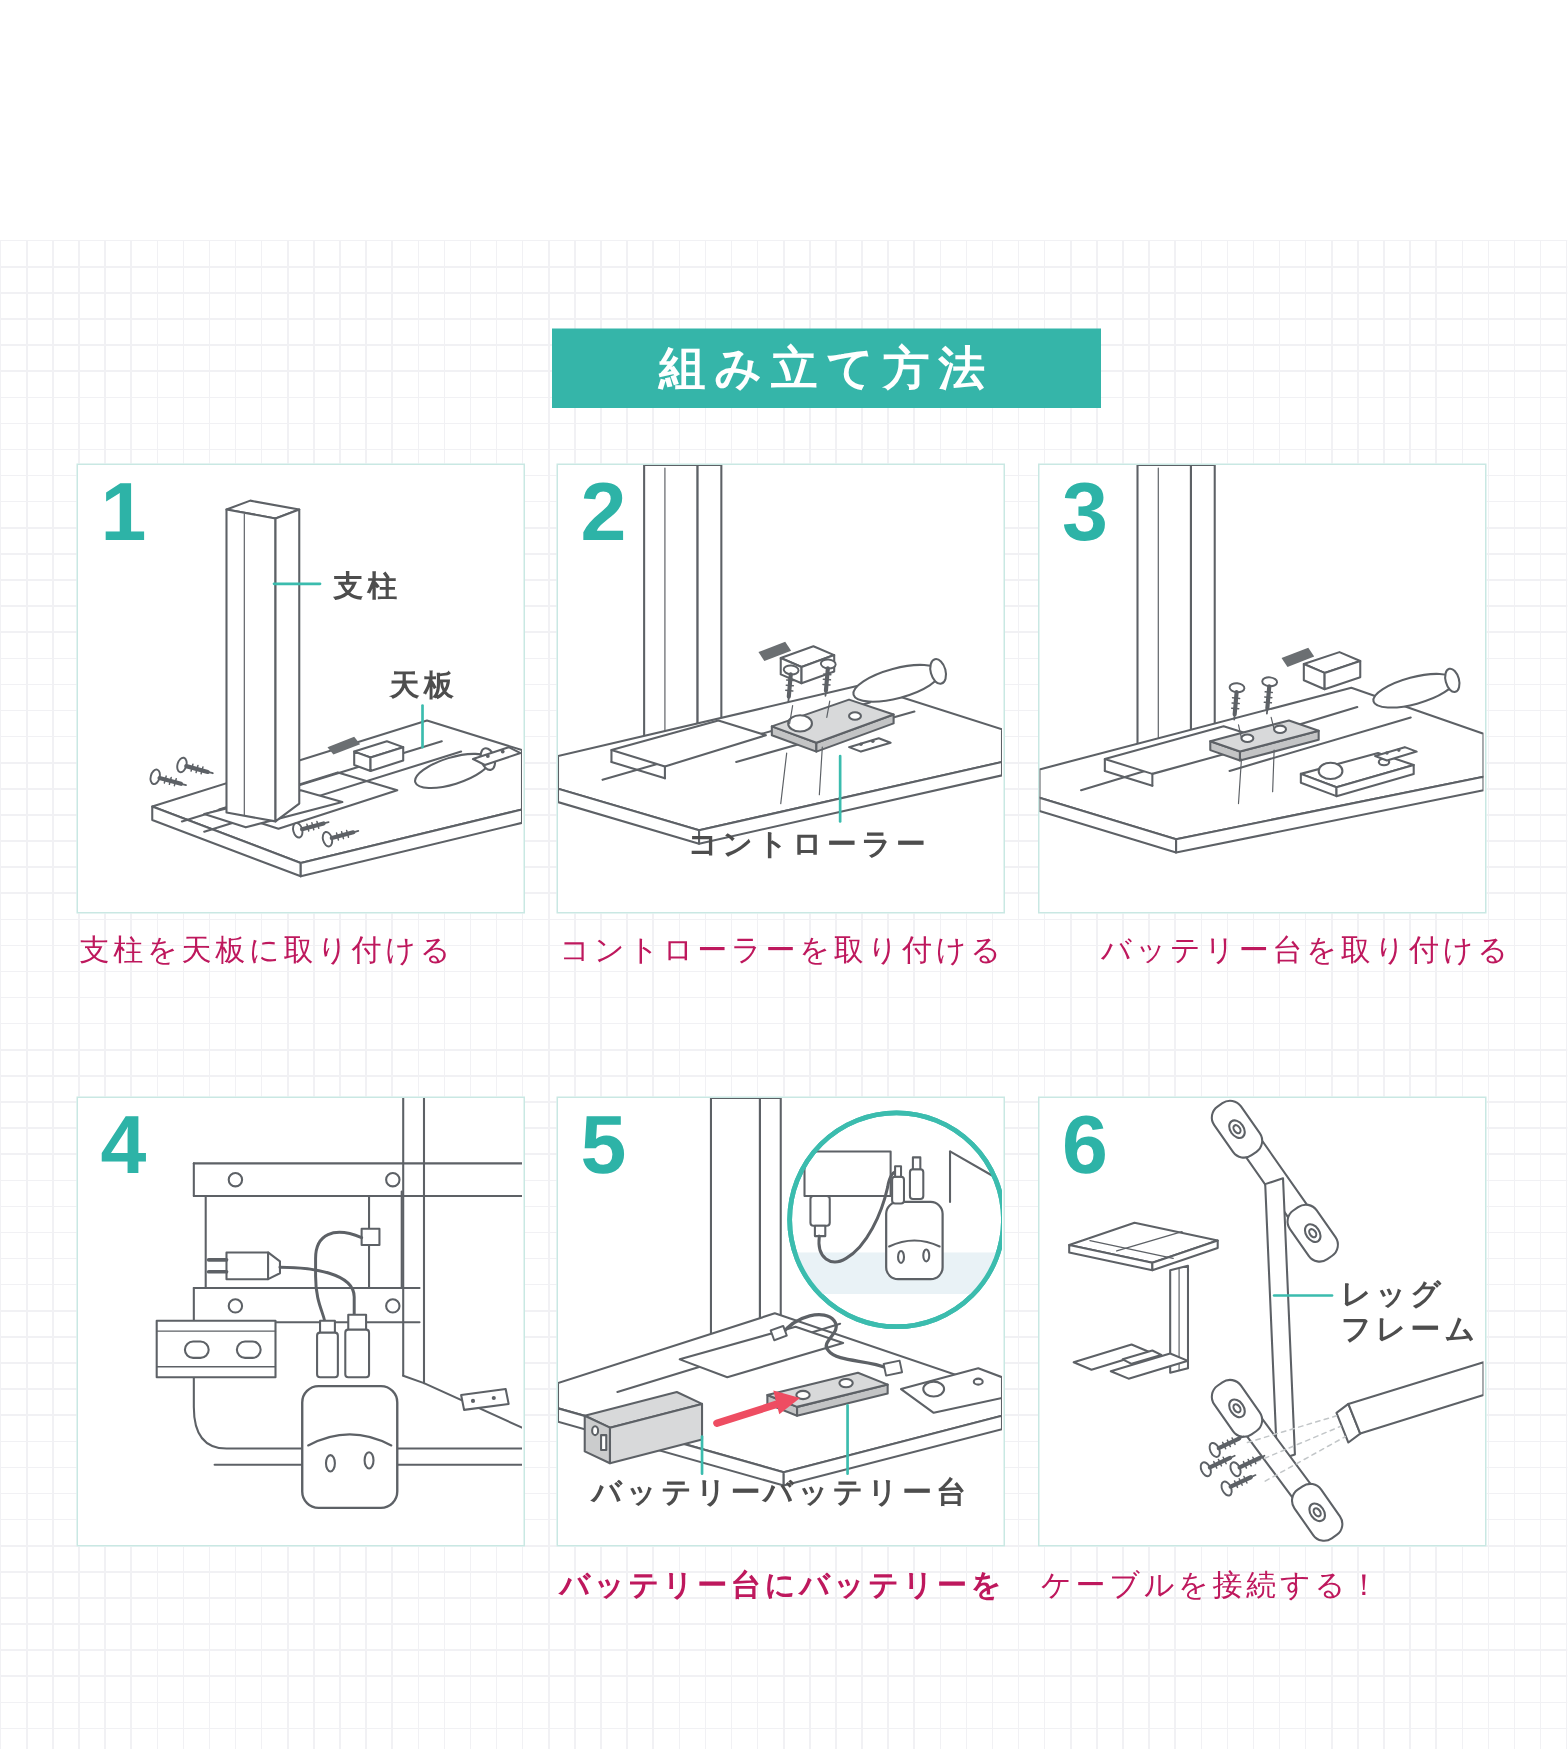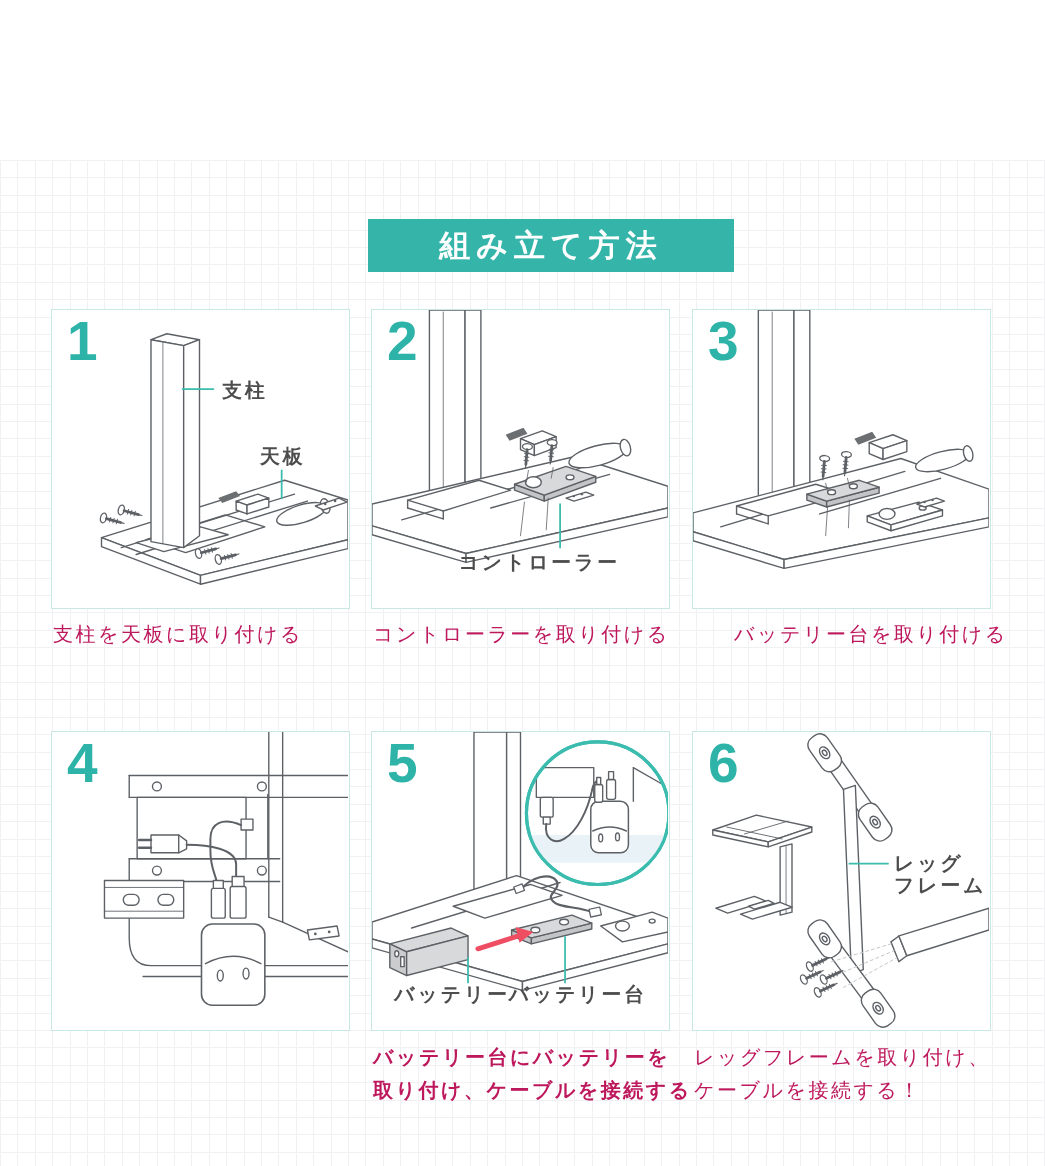--- a/index.html
+++ b/index.html
@@ -441,19 +441,17 @@
     <div>支柱を天板に取り付ける</div>
   </div>
   <div class="caption c2">
     <div>コントローラーを取り付ける</div>
   </div>
   <div class="caption c3">
     <div>バッテリー台を取り付ける</div>
   </div>
   <div class="caption c5">
     <div>バッテリー台にバッテリーを</div>
-    <div>取り付け、ケーブルを接続する</div>
   </div>
   <div class="caption c6">
-    <div>レッグフレームを取り付け、</div>
     <div>ケーブルを接続する！</div>
   </div>
 </div>
 
 </body></html>

